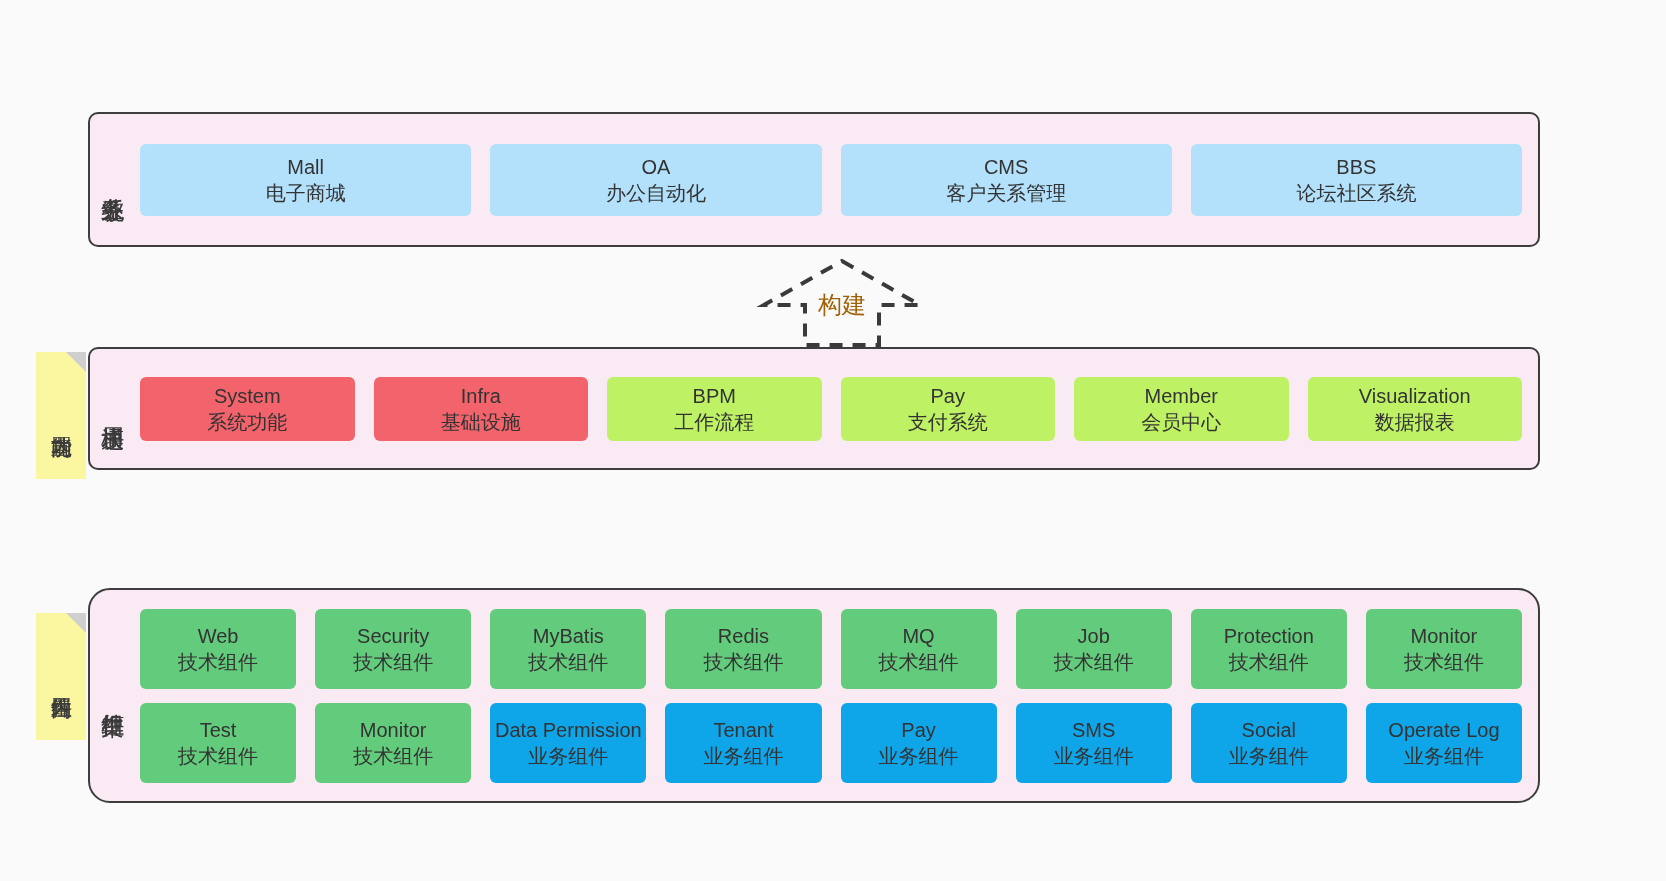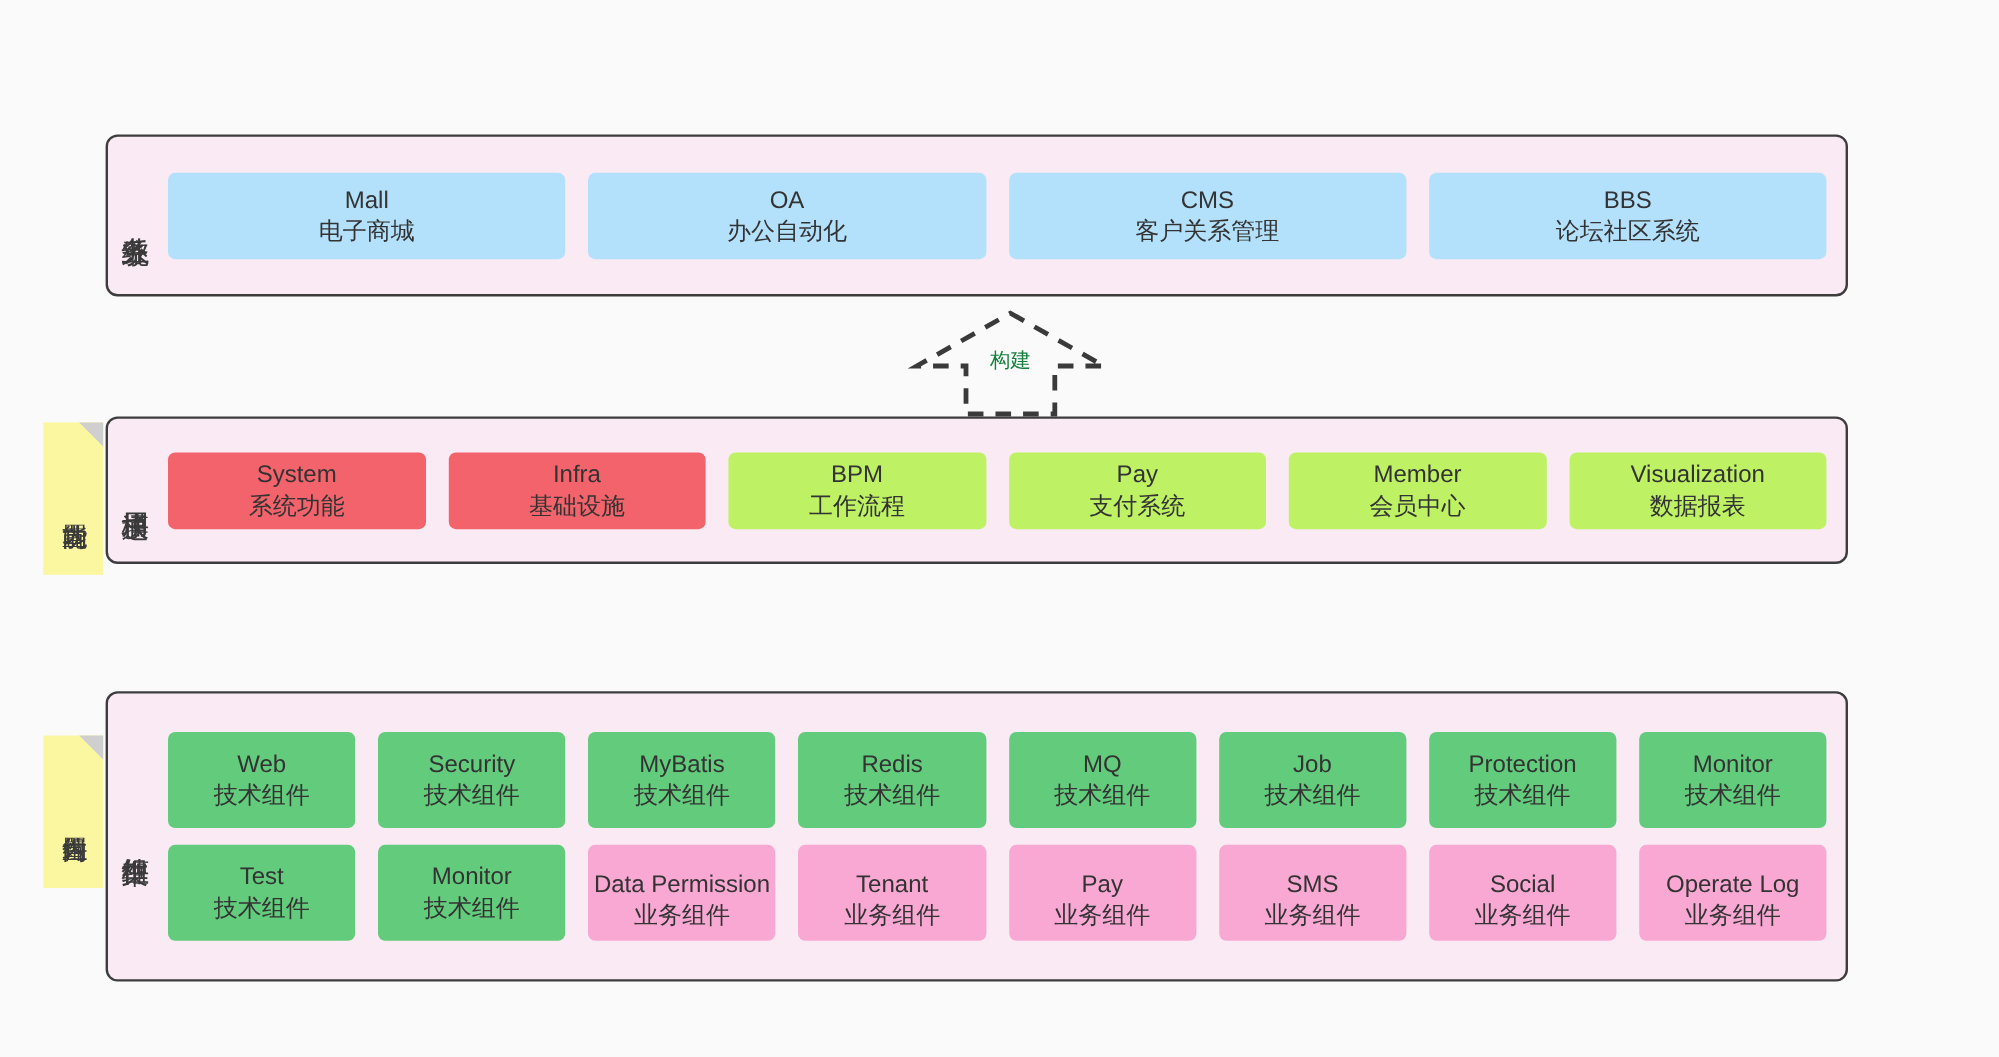--- a/index.html
+++ b/index.html
@@ -70,41 +70,41 @@
     flex: 1 1 0;
     border-radius: 6px;
     display: flex;
     flex-direction: column;
     align-items: center;
     justify-content: center;
     text-align: center;
     font-size: 20px;
     line-height: 1.30;
     color: #333333;
-    padding: 20px 2px;
+    padding: 0 2px;
     box-sizing: border-box;
   }
   .card .en { display: block; }
   .card .cn { display: block; }
 
   
   .c-blue       { background: #b3e0fb; }
   .c-red        { background: #f3636c; }
   .c-pink       { background: #bef264; }
   .c-green      { background: #63cb7c; }
-  .c-greenlight { background: #f9a8d4; justify-content: space-between; }
+  .c-greenlight { background: #0ea5e9; }
 
   
   #layer-business  { left: 88px;  top: 112px; width: 1452px; height: 135px; }
   #layer-business  .card-row { height: 72px; }
 
   #layer-common    { left: 88px;  top: 347px; width: 1452px; height: 123px; }
   #layer-common    .card-row { height: 64px; }
 
-  #layer-framework { left: 88px;  top: 576px; width: 1452px; height: 242px; }
+  #layer-framework { left: 88px;  top: 588px; width: 1452px; height: 215px; border-radius: 22px; }
   #layer-framework .card-row { height: 80px; }
 
   
   .note {
     position: absolute;
     background: #fbf7a0;
     width: 50px;
     box-sizing: border-box;
     display: flex;
     align-items: center;
@@ -134,22 +134,22 @@
     position: absolute;
     width: 170px;
     height: 92px;
   }
   .connector svg { display: block; overflow: visible; }
   .connector .conn-label {
     position: absolute;
     left: 50%;
     transform: translateX(-50%);
     top: 32px;
-    font-size: 17px;
-    color: #15803d;
+    font-size: 24px;
+    color: #a16207;
     background: #fafafa;
     padding: 0 3px;
     white-space: nowrap;
   }
   #connector-build  { left: 757px; top: 257px; }
   #connector-impl   { left: 771px; top: 489px; }
 </style>
 </head>
 <body>
 

